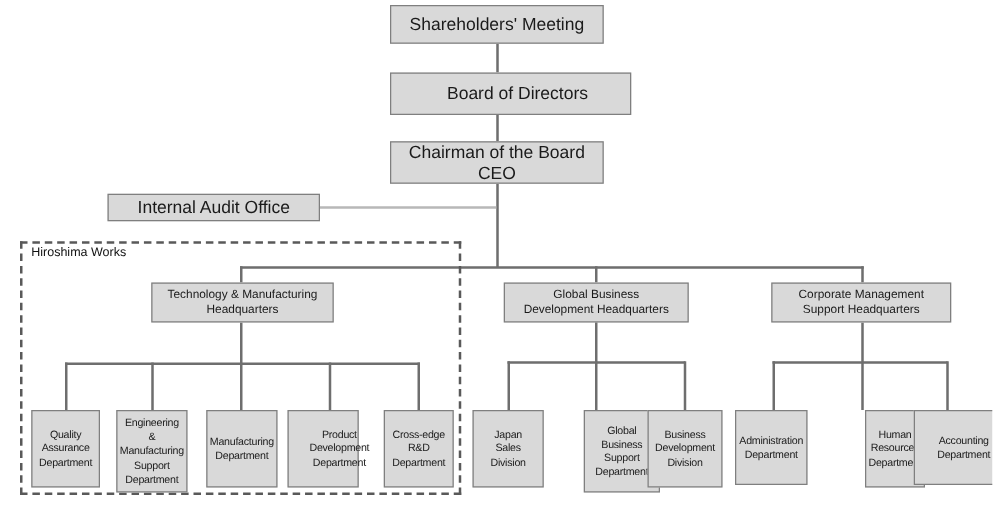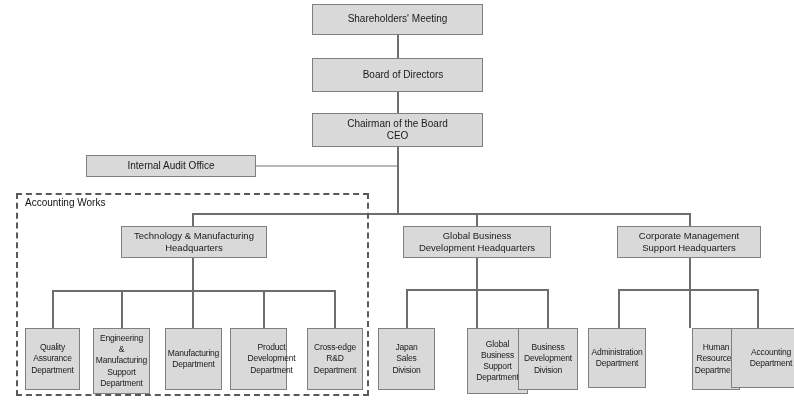--- a/index.html
+++ b/index.html
@@ -8,21 +8,21 @@
   .box{
     position:absolute;
     background:#d9d9d9;
     border:1.5px solid #7f7f7f;
     display:flex;align-items:center;justify-content:center;
     text-align:center;
     white-space:pre-line;
     box-sizing:border-box;
     line-height:1.25;
   }
-  .lvl-top{font-size:10px;}
+  .lvl-top{font-size:14px;}
   .lvl-hq{font-size:9.5px;}
   .lvl-dept{font-size:8.5px;letter-spacing:-0.2px;line-height:1.3;}
   .hline,.vline{position:absolute;background:#6e6e6e;}
   .hline{height:1.5px;}
   .vline{width:1.5px;}
   .hline.light{background:#b8b8b8;height:2px;}
   #hiroshima-box{
     position:absolute;
     border:2px dashed #595959;
     box-sizing:border-box;
@@ -60,25 +60,25 @@
   <div class="hline" style="left:406px;top:289px;width:142px;"></div>
   <div class="vline" style="left:406px;top:289px;height:39px;"></div>
   <div class="vline" style="left:547px;top:289px;height:39px;"></div>
 
   <div class="vline" style="left:689px;top:258px;height:70px;"></div>
   <div class="hline" style="left:618px;top:289px;width:140px;"></div>
   <div class="vline" style="left:618px;top:289px;height:39px;"></div>
   <div class="vline" style="left:757px;top:289px;height:39px;"></div>
 
   <div id="hiroshima-box" style="left:16px;top:193px;width:353px;height:203px;">
-    <div id="hiroshima-label">Accounting Works</div>
+    <div id="hiroshima-label">Hiroshima Works</div>
   </div>
 
   <div class="box lvl-top" style="left:312px;top:4px;width:171px;height:31px;">Shareholders' Meeting</div>
-  <div class="box lvl-top" style="left:312px;top:58px;width:171px;height:34px;padding-left:11px;">Board of Directors</div>
+  <div class="box lvl-top" style="left:312px;top:58px;width:193px;height:34px;padding-left:11px;">Board of Directors</div>
   <div class="box lvl-top" style="left:312px;top:113px;width:171px;height:34px;">Chairman of the Board
 CEO</div>
   <div class="box lvl-top" style="left:86px;top:155px;width:170px;height:22px;">Internal Audit Office</div>
 
   <div class="box lvl-hq" style="left:121px;top:226px;width:146px;height:32px;">Technology &amp; Manufacturing
 Headquarters</div>
   <div class="box lvl-hq" style="left:403px;top:226px;width:148px;height:32px;">Global Business
 Development Headquarters</div>
   <div class="box lvl-hq" style="left:617px;top:226px;width:144px;height:32px;">Corporate Management
 Support Headquarters</div>

